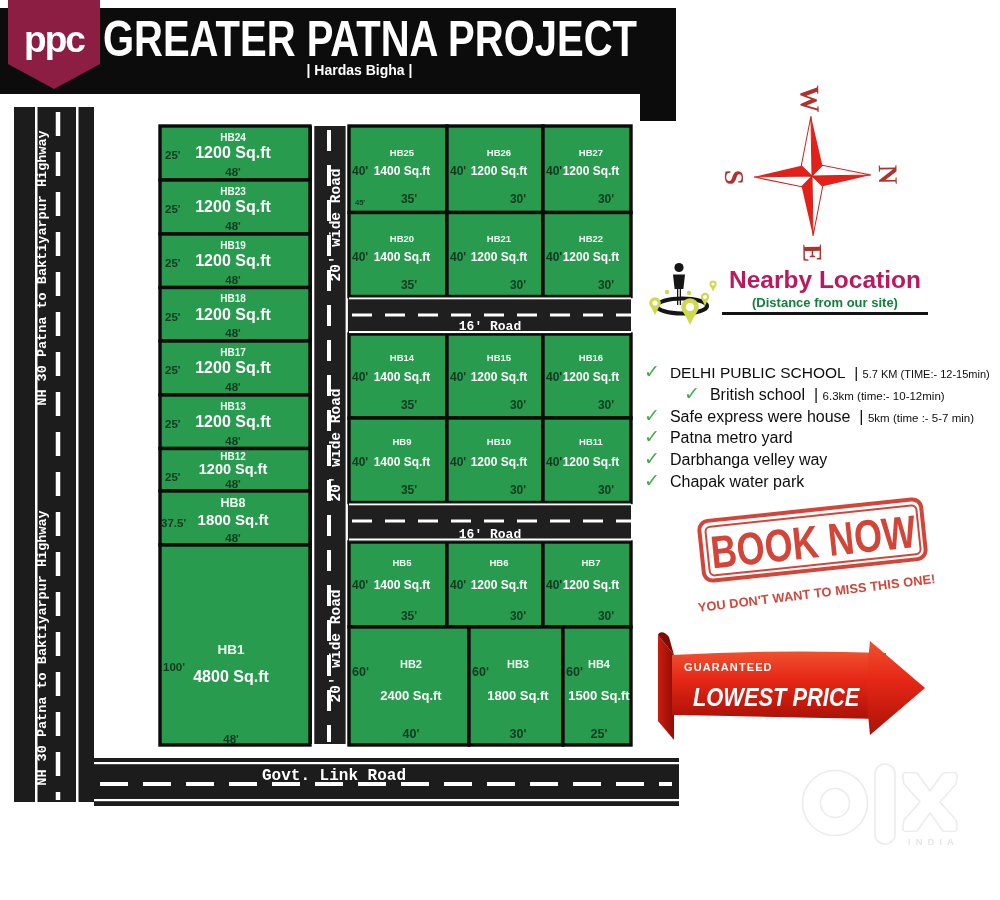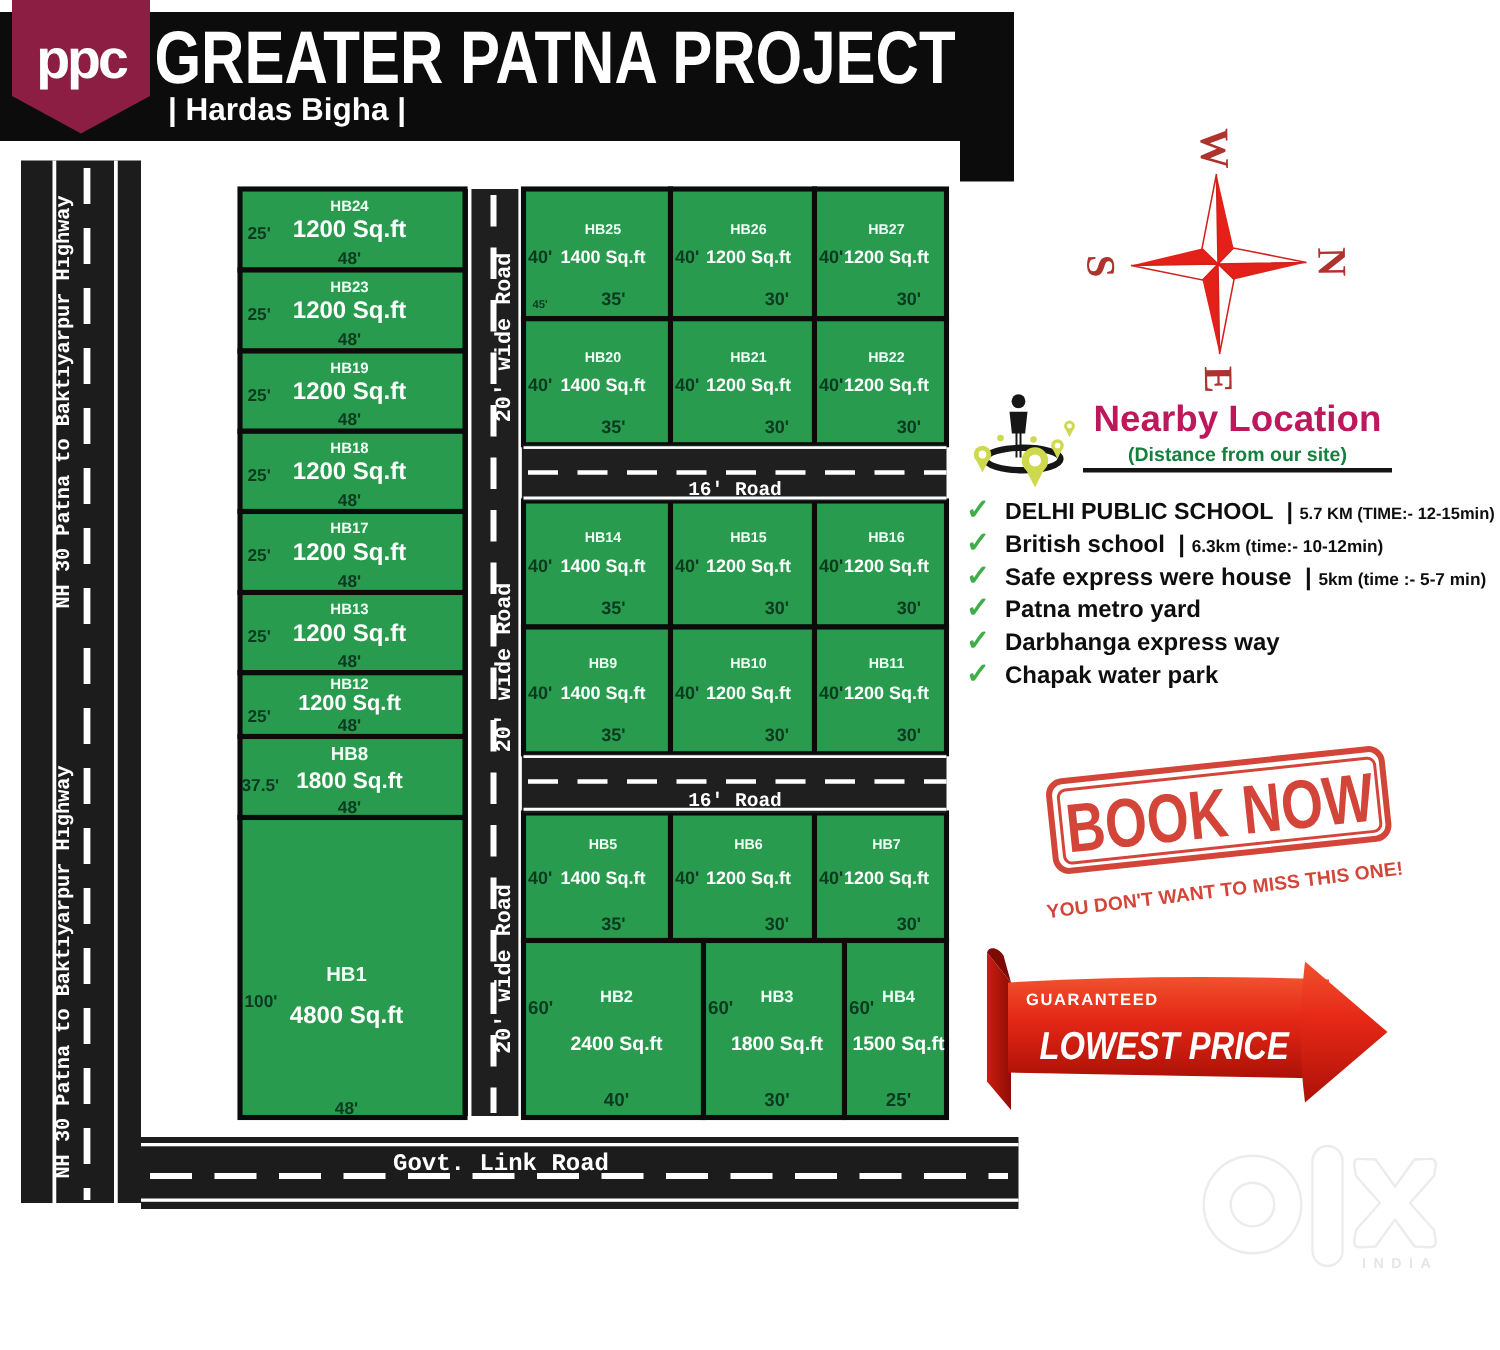--- a/index.html
+++ b/index.html
@@ -10,21 +10,21 @@
 </head>
 <body>
 <div id="page">
 
 <div class="abs" style="left:0;top:8px;width:676px;height:86px;background:#0c0c0c;"></div>
 
 <div class="abs" style="left:640px;top:94px;width:36px;height:27px;background:#0c0c0c;"></div>
 
 <div class="abs" style="left:70px;top:12px;width:600px;height:54px;line-height:54px;color:#fff;font-weight:bold;font-size:40px;text-align:center;white-space:nowrap;transform:scale(1.0,1.24);transform-origin:50% 50%;">GREATER PATNA PROJECT</div>
 
-<div class="abs" style="left:112px;top:62px;width:545px;height:26px;color:#fff;font-weight:bold;font-size:21px;">| Hardas Bigha |</div>
+<div class="abs" style="left:87px;top:62px;width:545px;height:26px;color:#fff;font-weight:bold;font-size:14px;text-align:center;">| Hardas Bigha |</div>
 
 <svg class="abs" style="left:0;top:0;" width="120" height="100" viewBox="0 0 120 100">
   <polygon points="8,0 100,0 100,64 54,89 8,64" fill="#8c1e44"></polygon>
   <text x="54" y="52" font-size="37" font-weight="bold" fill="#ffffff" text-anchor="middle" letter-spacing="-2" font-family="Liberation Sans">ppc</text>
 </svg>
 
 <svg class="abs" style="left:0;top:0;" width="1000" height="900" viewBox="0 0 1000 900" font-family="Liberation Sans">
 
   <g>
     <rect x="14" y="107" width="80" height="695" fill="#1c1c1c"></rect>
@@ -335,31 +335,31 @@
   <path d="M47.7 57.5 L54 70 L60.3 57.5 Z" fill="#cfd94d"></path>
   <circle cx="54" cy="52" r="4.0" fill="#ffffff"></circle>
 </svg>
 
 <div class="abs" style="left:700px;top:266px;width:250px;text-align:center;font-weight:bold;font-size:24.5px;color:#be185d;">Nearby Location</div>
 
 <div class="abs" style="left:700px;top:295px;width:250px;text-align:center;font-weight:bold;font-size:13px;color:#15803d;">(Distance from our site)</div>
 
 <div class="abs" style="left:722px;top:312px;width:206px;height:2.5px;background:#141414;"></div>
 
-<div class="abs" style="left:644px;top:328px;width:356px;font-weight:bold;color:#0e0e0e;">
+<div class="abs" style="left:644px;top:360px;width:356px;font-weight:normal;color:#0e0e0e;">
 
   <div style="height:21.8px;white-space:nowrap;"><span style="color:#3fae49;font-size:19px;">✓</span><span style="display:inline-block;width:10px;"></span><span style="font-size:15.5px;">DELHI PUBLIC SCHOOL&nbsp;&nbsp;|&nbsp;</span><span style="font-size:11px;">5.7 KM (TIME:- 12-15min)</span></div>
 
-  <div style="height:21.8px;white-space:nowrap;"><span style="color:#3fae49;font-size:19px;">✓</span><span style="display:inline-block;width:10px;"></span><span style="font-size:16px;">British school&nbsp;&nbsp;|&nbsp;</span><span style="font-size:11.5px;">6.3km (time:- 10-12min)</span></div>
+  <div style="height:21.8px;white-space:nowrap;margin-left:40px;"><span style="color:#3fae49;font-size:19px;">✓</span><span style="display:inline-block;width:10px;"></span><span style="font-size:16px;">British school&nbsp;&nbsp;|&nbsp;</span><span style="font-size:11.5px;">6.3km (time:- 10-12min)</span></div>
 
   <div style="height:21.8px;white-space:nowrap;"><span style="color:#3fae49;font-size:19px;">✓</span><span style="display:inline-block;width:10px;"></span><span style="font-size:16px;">Safe express were house&nbsp;&nbsp;|&nbsp;</span><span style="font-size:11.5px;">5km (time :- 5-7 min)</span></div>
 
   <div style="height:21.8px;white-space:nowrap;"><span style="color:#3fae49;font-size:19px;">✓</span><span style="display:inline-block;width:10px;"></span><span style="font-size:16px;">Patna metro yard</span></div>
 
-  <div style="height:21.8px;white-space:nowrap;"><span style="color:#3fae49;font-size:19px;">✓</span><span style="display:inline-block;width:10px;"></span><span style="font-size:16px;">Darbhanga express way</span></div>
+  <div style="height:21.8px;white-space:nowrap;"><span style="color:#3fae49;font-size:19px;">✓</span><span style="display:inline-block;width:10px;"></span><span style="font-size:16px;">Darbhanga velley way</span></div>
 
 
   <div style="height:21.8px;white-space:nowrap;"><span style="color:#3fae49;font-size:19px;">✓</span><span style="display:inline-block;width:10px;"></span><span style="font-size:16px;">Chapak water park</span></div>
 </div>
 
 <div class="abs" style="left:699px;top:508px;width:227px;height:64px;box-sizing:border-box;transform:rotate(-6deg);border:4.5px solid #cf382a;border-radius:11px;opacity:0.93;">
   <div class="abs" style="left:2.5px;top:2.5px;right:2.5px;bottom:2.5px;border:2.2px solid #cf382a;border-radius:6px;"></div>
   <div class="abs" style="left:50%;top:7px;font-weight:bold;font-size:45px;line-height:45px;color:#cf382a;white-space:nowrap;transform:translateX(-50%) scale(0.8,1.02);transform-origin:50% 0;">BOOK NOW</div>
 </div>
 

